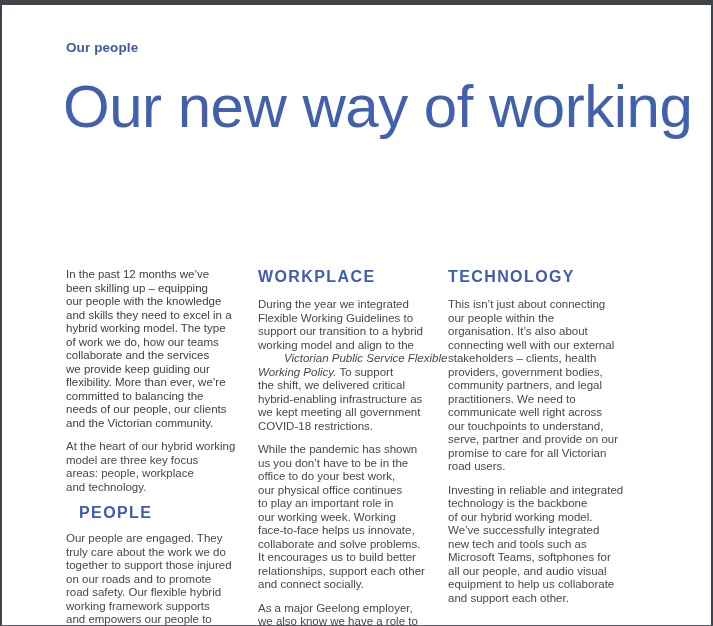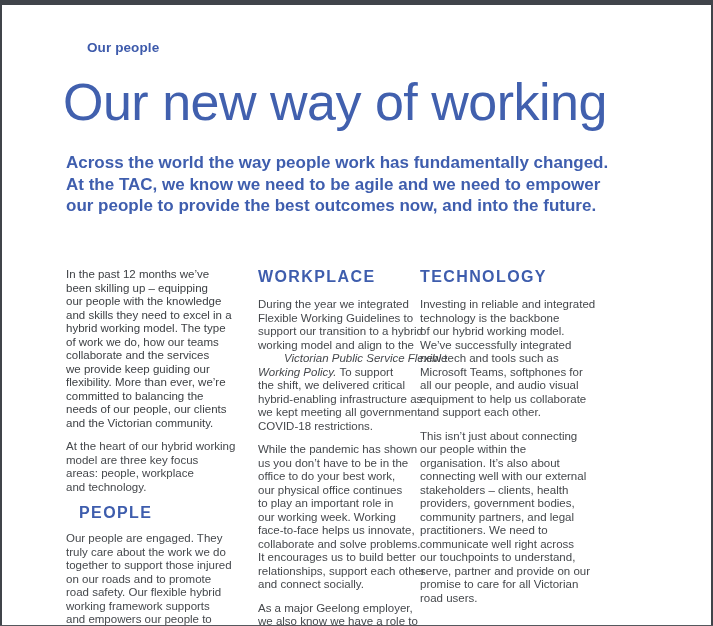--- a/index.html
+++ b/index.html
@@ -17,38 +17,37 @@
   .edge-left   { top: 0; left: 0; width: 2px; height: 626px; }
   .edge-right  { top: 0; right: 0; width: 2px; height: 626px; }
   .edge-bottom { bottom: 0; left: 0; width: 713px; height: 1px; background: #55585d; }
 
   .page { position: absolute; inset: 0; }
 
   .eyebrow {
     position: absolute; left: 66px; top: 40px;
     font-size: 13.5px; font-weight: 700; color: #3d5aab;
     letter-spacing: 0.1px;
-    margin-left: 21px;
   }
   .title {
     position: absolute; left: 63px; top: 72px; margin: 0;
-    font-size: 52px; font-weight: 500; color: #4160ae;
+    font-size: 60px; font-weight: 500; color: #4160ae;
     letter-spacing: -0.5px; white-space: nowrap;
   }
   .intro {
     position: absolute; left: 66px; top: 152px; margin: 0;
     width: 560px;
     font-size: 17px; line-height: 21.5px; font-weight: 600;
     color: #3f5eae; white-space: pre-line;
   }
 
   .col { position: absolute; top: 268px; width: 200px; }
   .col1 { left: 66px; }
   .col2 { left: 258px; }
-  .col3 { left: 420px; }
+  .col3 { left: 448px; }
 
   .col p {
     margin: 0 0 10px 0;
     font-size: 11.5px; line-height: 13.5px;
     color: #45484c; white-space: pre-line;
   }
   .col p.lead { font-weight: 400; color: #3d4044; }
   .colhead {
     margin: 0 0 12px 0;
     font-size: 16px; font-weight: 700; color: #3e5dad;
@@ -64,23 +63,20 @@
 <div class="edge edge-left"></div>
 <div class="edge edge-right"></div>
 <div class="edge edge-bottom"></div>
 
 <main class="page">
 
   <div class="eyebrow">Our people</div>
 
   <h1 class="title">Our new way of working</h1>
 
-  <p class="intro">Across the world the way people work has fundamentally changed.
-At the TAC, we know we need to be agile and we need to empower
-our people to provide the best outcomes now, and into the future.</p>
 
   <section class="col col1">
     <p class="lead">In the past 12 months we’ve
 been skilling up – equipping
 our people with the knowledge
 and skills they need to excel in a
 hybrid working model. The type
 of work we do, how our teams
 collaborate and the services
 we provide keep guiding our
@@ -126,37 +122,37 @@
 It encourages us to build better
 relationships, support each other
 and connect socially.</p>
     <p>As a major Geelong employer,
 we also know we have a role to
 play in bringing people into the</p>
   </section>
 
   <section class="col col3">
     <h2 class="colhead">TECHNOLOGY</h2>
-    <p>Investing in reliable and integrated
-technology is the backbone
-of our hybrid working model.
-We’ve successfully integrated
-new tech and tools such as
-Microsoft Teams, softphones for
-all our people, and audio visual
-equipment to help us collaborate
-and support each other.</p>
     <p>This isn’t just about connecting
 our people within the
 organisation. It’s also about
 connecting well with our external
 stakeholders – clients, health
 providers, government bodies,
 community partners, and legal
 practitioners. We need to
 communicate well right across
 our touchpoints to understand,
 serve, partner and provide on our
 promise to care for all Victorian
 road users.</p>
+    <p>Investing in reliable and integrated
+technology is the backbone
+of our hybrid working model.
+We’ve successfully integrated
+new tech and tools such as
+Microsoft Teams, softphones for
+all our people, and audio visual
+equipment to help us collaborate
+and support each other.</p>
   </section>
 
 </main>
 
 </body></html>

